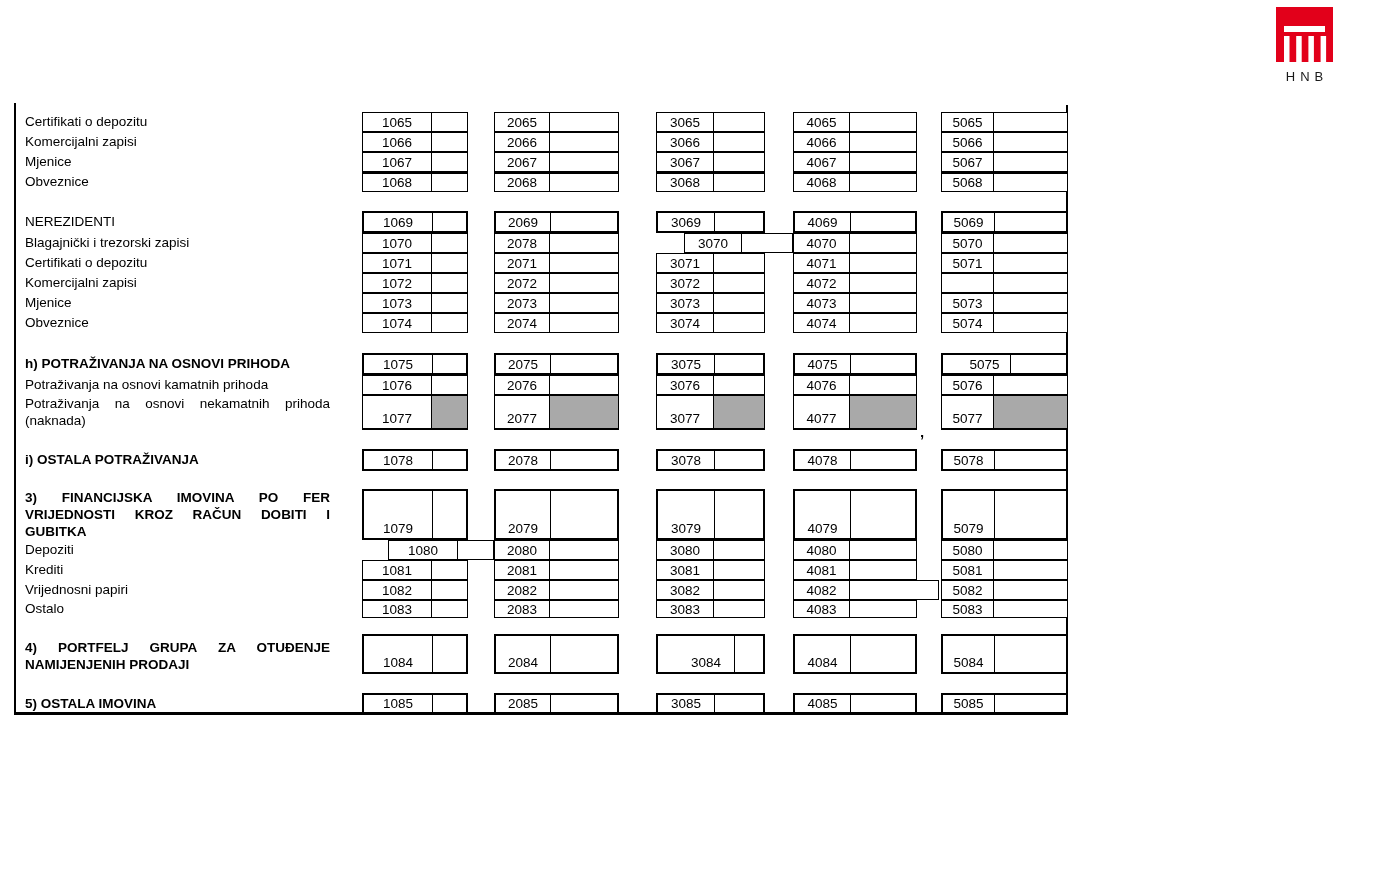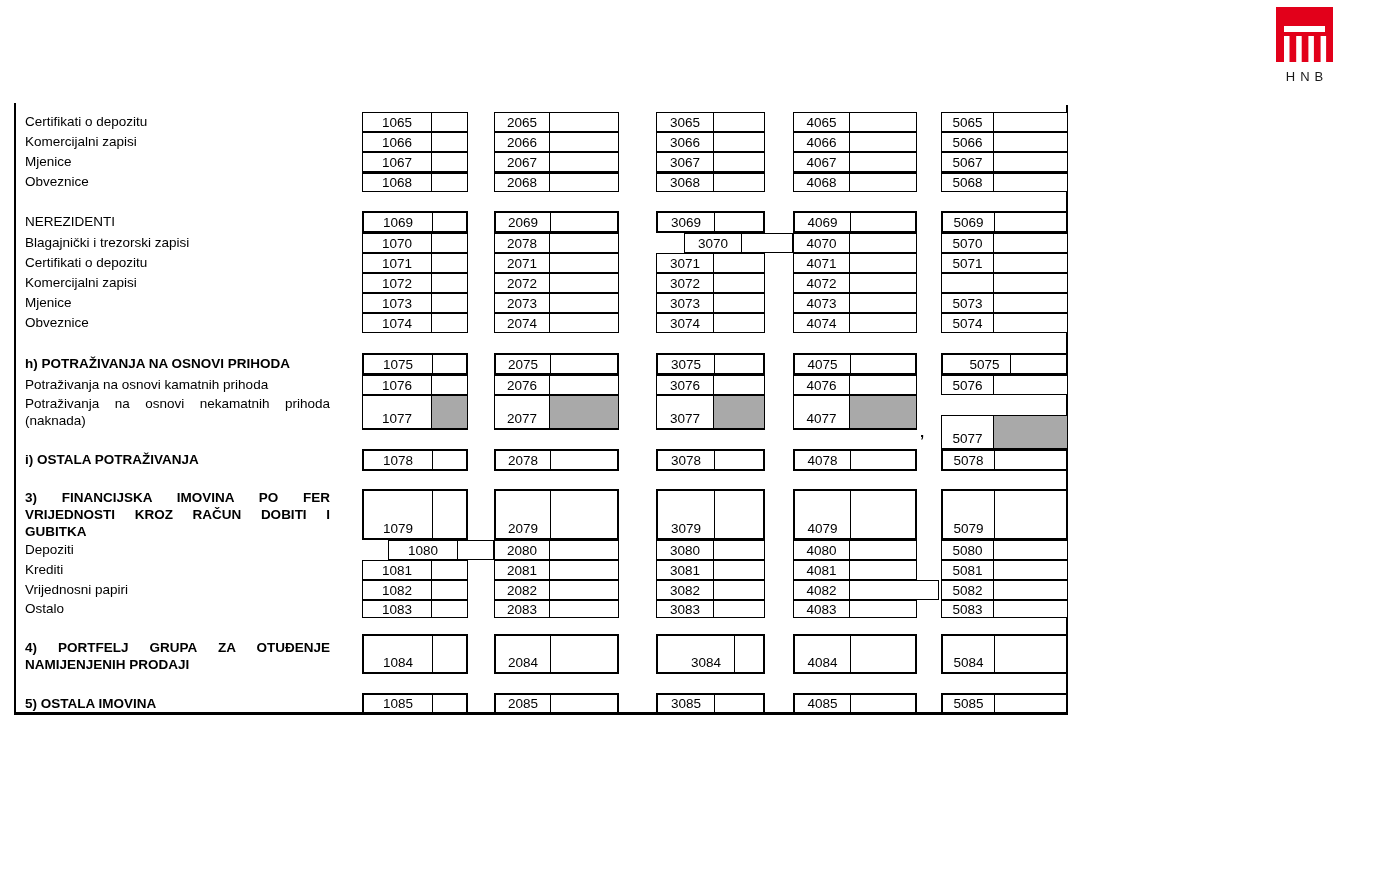--- a/index.html
+++ b/index.html
@@ -310,21 +310,21 @@
         <div class="val-cell gray"></div>
       </div>
       <div class="grp" style="left: 656px; top: 395px; width: 109px; height: 35px; border-bottom-width: 2px;">
         <div class="code-cell bottom" style="width: 56px;">3077</div>
         <div class="val-cell gray"></div>
       </div>
       <div class="grp" style="left: 793px; top: 395px; width: 124px; height: 35px; border-bottom-width: 2px;">
         <div class="code-cell bottom" style="width: 55px;">4077</div>
         <div class="val-cell gray"></div>
       </div>
-      <div class="grp" style="left: 941px; top: 415px; width: 127px; height: 35px; border-bottom-width: 2px;">
+      <div class="grp" style="left: 941px; top: 395px; width: 127px; height: 35px; border-bottom-width: 2px;">
         <div class="code-cell bottom" style="width: 51px;">5077</div>
         <div class="val-cell gray"></div>
       </div>
       <div class="row-label bold" style="top: 449px; line-height: 22px; height: 22px;">i) OSTALA POTRAŽIVANJA</div>
       <div class="grp thick" style="left: 362px; top: 449px; width: 106px; height: 22px;">
         <div class="code-cell" style="width: 68px;">1078</div>
         <div class="val-cell"></div>
       </div>
       <div class="grp thick" style="left: 494px; top: 449px; width: 125px; height: 22px;">
         <div class="code-cell" style="width: 54px;">2078</div>

